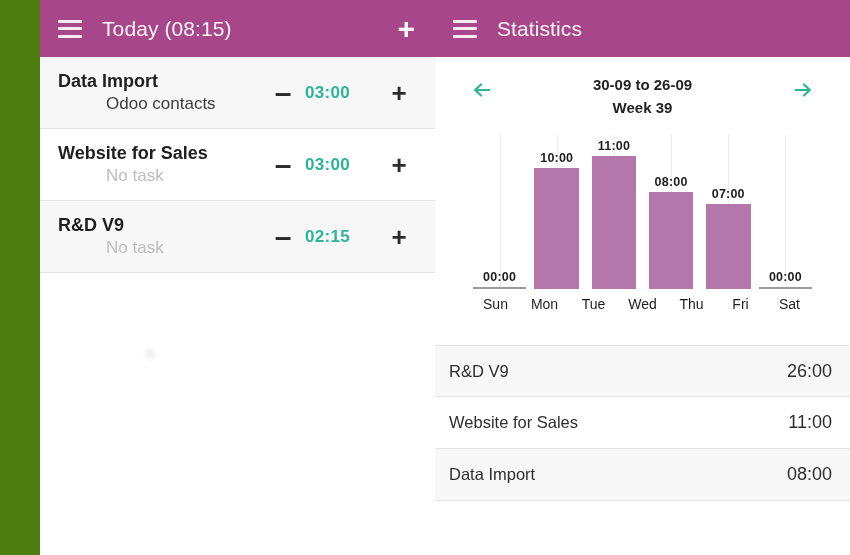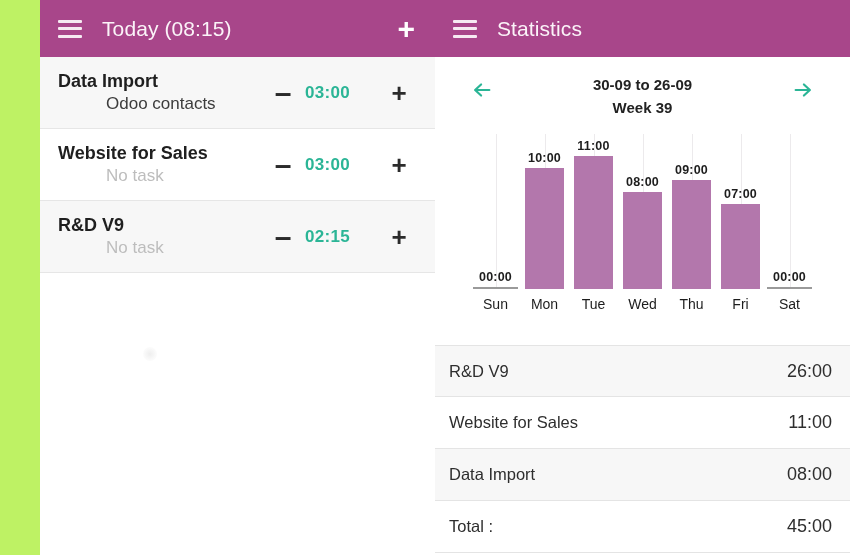--- a/index.html
+++ b/index.html
@@ -9,21 +9,21 @@
     height: 555px;
     background: #ffffff;
     font-family: "Liberation Sans", sans-serif;
     overflow: hidden;
   }
 
   #app {
     position: relative;
     width: 772px;
     height: 555px;
-    background: #bef264;
+    background: #4d7c0f;
   }
 
   
   #left-panel {
     position: absolute;
     left: 40px;
     top: 0;
     width: 395px;
     height: 555px;
     background: #ffffff;
@@ -398,25 +398,20 @@
             <div class="bar-value">11:00</div>
             <div class="bar" style="height: 133px; background: rgb(179, 119, 172);"></div>
           </div>
           <div class="chart-col">
             <div class="gridline"></div>
             <div class="bar-value">08:00</div>
             <div class="bar" style="height: 97px; background: rgb(179, 119, 172);"></div>
           </div>
           <div class="chart-col">
             <div class="gridline"></div>
-            <div class="bar-value">09:00</div>
-            <div class="bar" style="height: 109px; background: rgb(179, 119, 172);"></div>
-          </div>
-          <div class="chart-col">
-            <div class="gridline"></div>
             <div class="bar-value">07:00</div>
             <div class="bar" style="height: 85px; background: rgb(179, 119, 172);"></div>
           </div>
           <div class="chart-col">
             <div class="gridline"></div>
             <div class="bar-value">00:00</div>
             <div class="bar zero"></div>
           </div>
         </div>
       <div class="chart-axis" id="chart-axis">
@@ -440,20 +435,16 @@
       <div class="sum-row">
         <div class="sum-label">Website for Sales</div>
         <div class="sum-value">11:00</div>
       </div>
 
       <div class="sum-row shaded">
         <div class="sum-label">Data Import</div>
         <div class="sum-value">08:00</div>
       </div>
 
-      <div class="sum-row">
-        <div class="sum-label">Total :</div>
-        <div class="sum-value">45:00</div>
-      </div>
 
     </div>
   </div>
 </div>
 
 </body></html>

